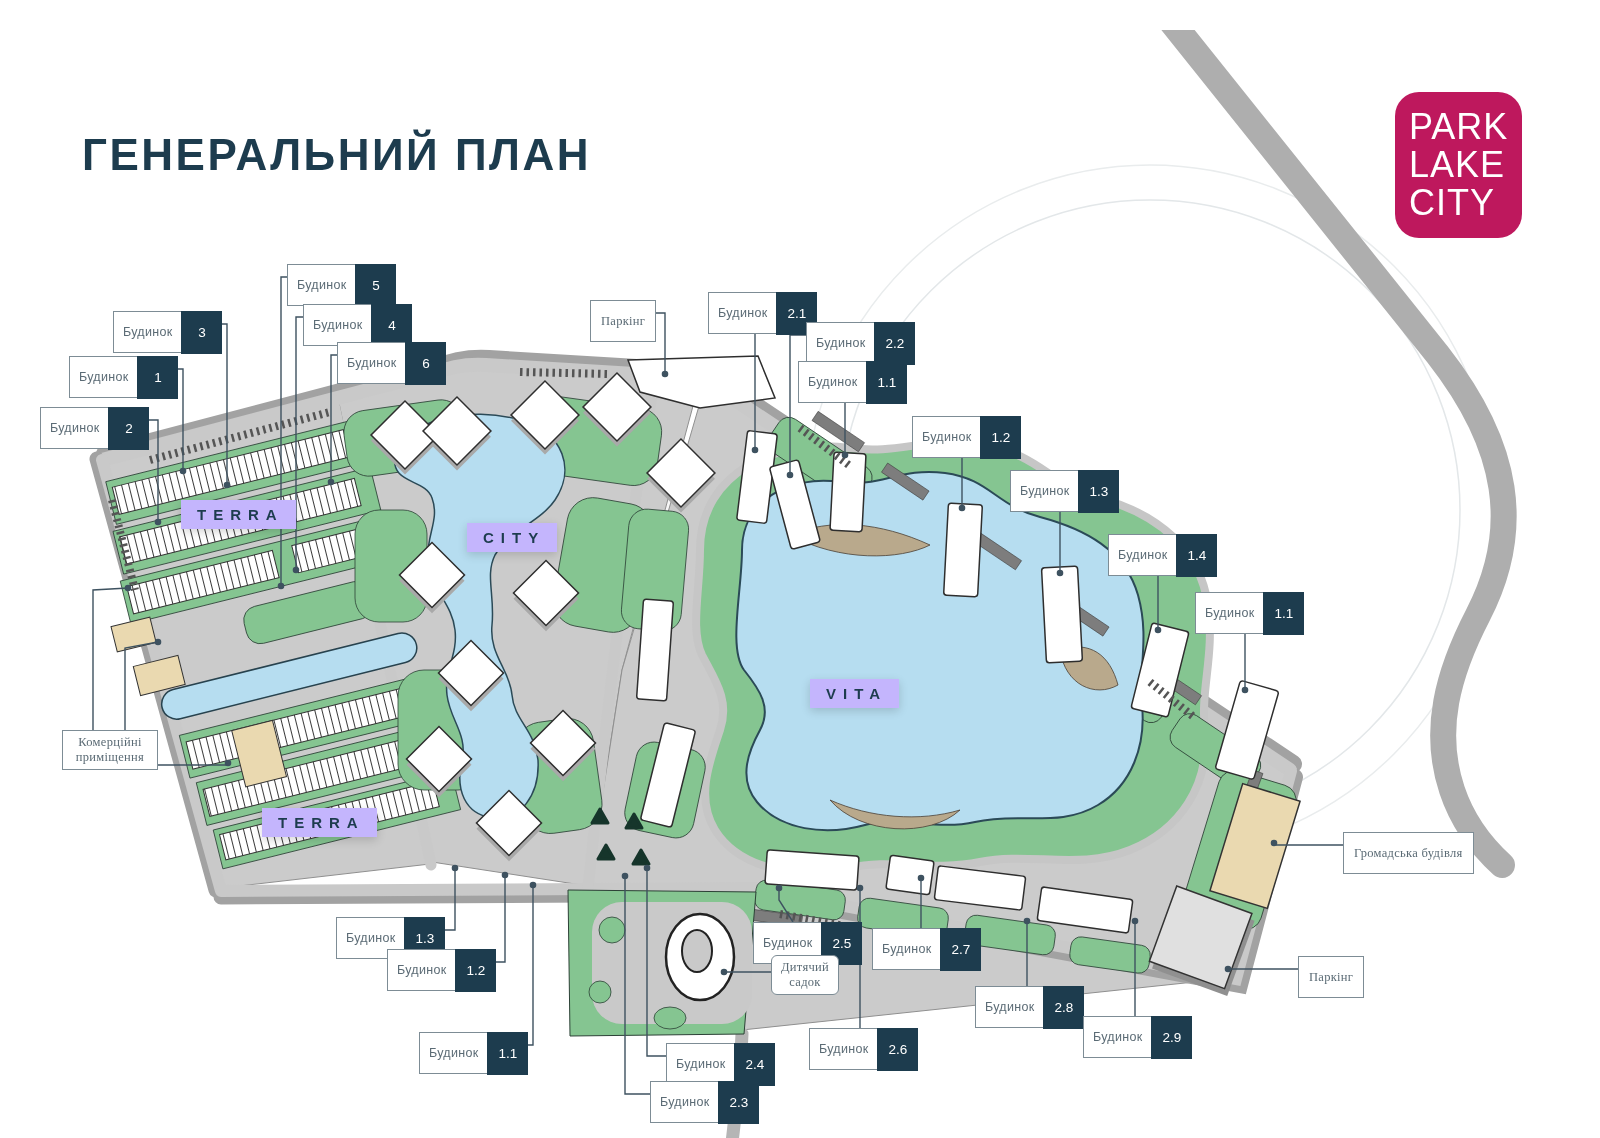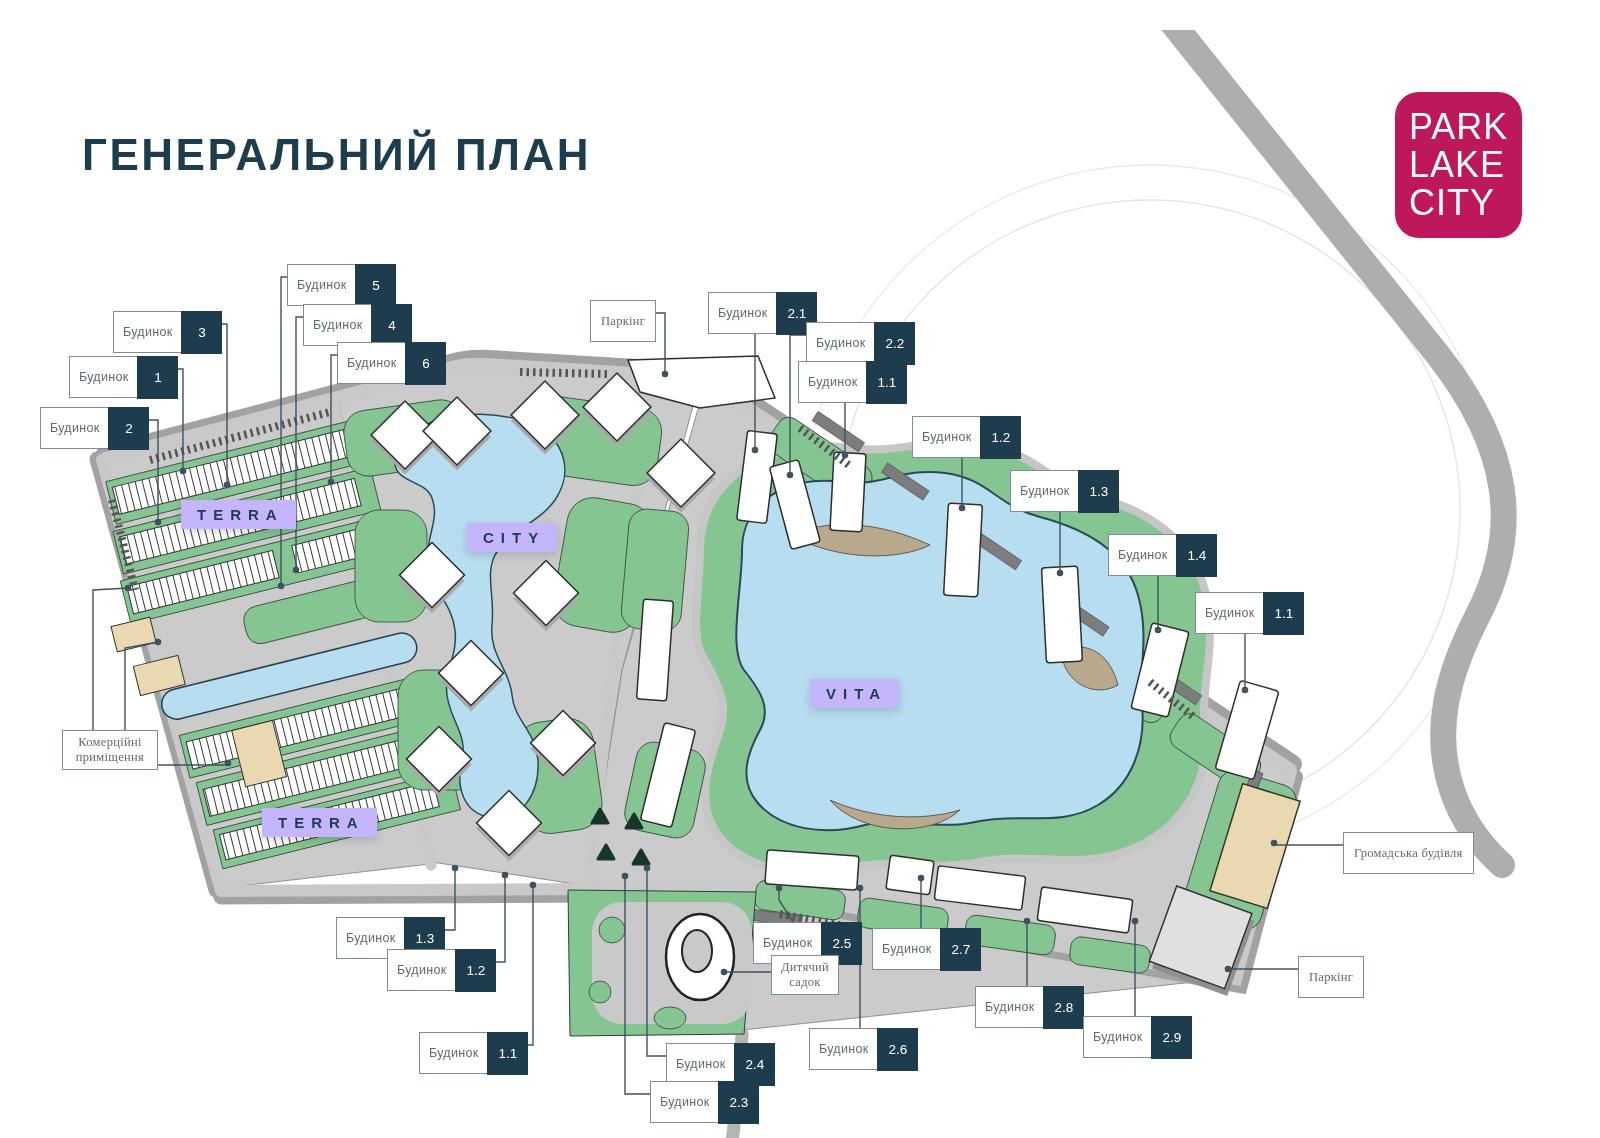--- a/index.html
+++ b/index.html
@@ -15,21 +15,21 @@
         letter-spacing:7px;padding:6px 12px 6px 16px;box-shadow:0 3px 9px rgba(0,0,0,.16);}
   .marker{position:absolute;display:flex;align-items:stretch;height:42px;background:#fff;
           border:1.5px solid #7d8c95;box-sizing:border-box;white-space:nowrap;}
   .m-name{display:flex;align-items:center;padding:0 9px;font-size:12.5px;color:#5b6b75;letter-spacing:.3px;}
   .m-badge{display:flex;align-items:center;justify-content:center;background:#1d3c4e;color:#fff;
            font-size:13.5px;min-width:31px;padding:0 5px;margin:-1.5px -1.5px -1.5px 0;}
   .marker.plain .m-name{padding:0 10px;font-family:Liberation Serif, serif;}
   .marker.wrap{height:auto;}
   .marker.wrap .m-name{white-space:normal;text-align:center;line-height:1.2;padding:4px 6px;}
   .w-kom{width:96px;}
-  .w-sad{width:68px;}
+  .w-sad{width:68px;border-radius:6px;}
 </style>
 </head>
 <body>
 
 <div class="stage">
 
 <svg class="map" width="1600" height="1138" viewBox="0 0 1600 1138">
 
   <defs>
     <pattern id="hatch" width="7" height="10" patternUnits="userSpaceOnUse">

